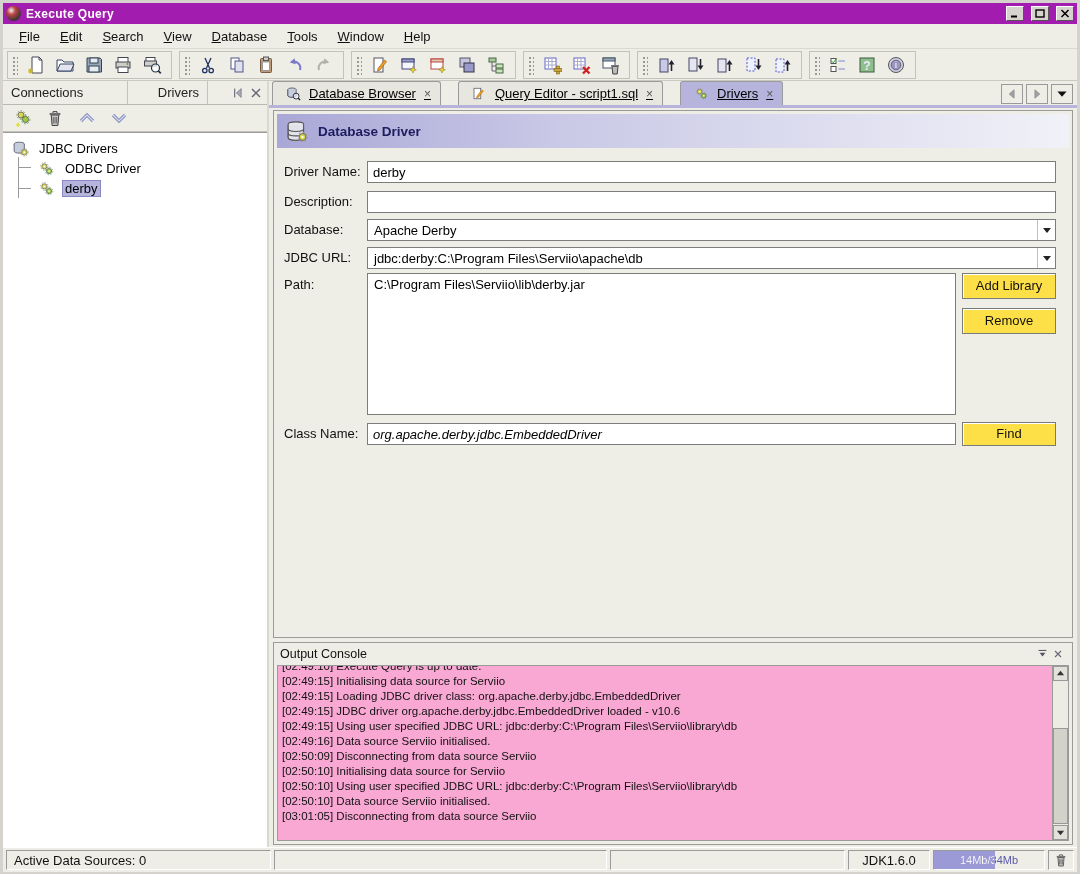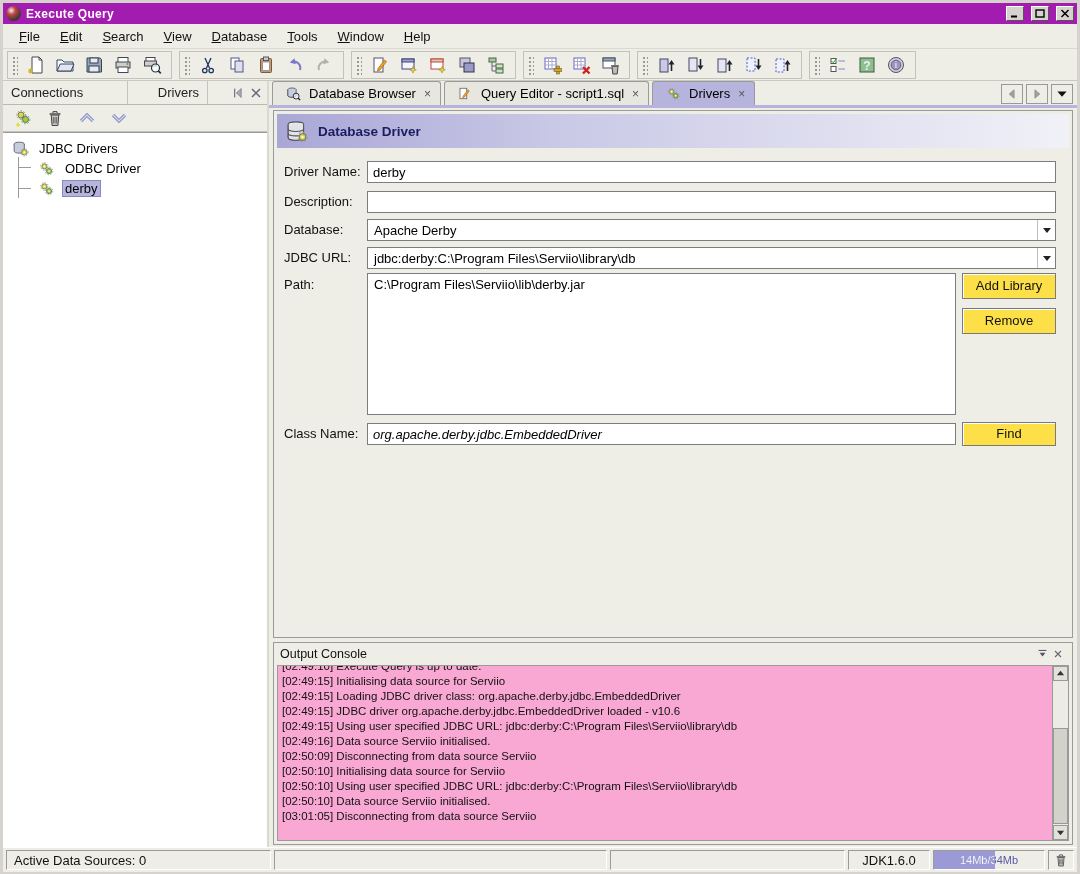--- a/index.html
+++ b/index.html
@@ -45,22 +45,22 @@
   .tree-row.selected .tlabel { background:#b6b4dd; border:1px solid #8a88c0; padding:0 2px; }
   .tree-row.root { padding-left:6px; }
   .tree-row.child { padding-left:32px; }
   .tree-line { position:absolute; border-color:#9a9a9a !important; }
   .tree-row svg { width:17px; height:17px; flex:0 0 auto; }
 
   
   #right { flex:1; display:flex; flex-direction:column; min-width:0; }
   #tabbar { height:27px; display:flex; align-items:flex-end; padding-left:3px; position:relative;
     border-bottom:3px solid #b6b4dd; background:#eeeee6; }
-  .mtab { height:24px; display:flex; align-items:center; gap:5px; padding:0 9px; margin-right:3px;
-    border:1px solid #9a9a9a; border-bottom:none; border-radius:3px 3px 0 0; background:#e7e7df; font-size:13px; white-space:nowrap; }
+  .mtab { height:24px; display:flex; align-items:center; gap:5px; padding:0 9px; margin-right:17px;
+    border:1px solid #9a9a9a; border-bottom:none; border-radius:3px 3px 0 0; background:#e7e7df; font-size:13px; white-space:nowrap;text-decoration:underline; }
   .mtab.active { background:#b6b4dd; }
   .mtab svg { width:15px; height:15px; }
   .mtab .tab-close { color:#555; font-size:12px; margin-left:3px; }
   #tab-nav { position:absolute; right:4px; top:3px; display:flex; gap:3px; }
   .navbtn { width:22px; height:20px; background:#eeeee6; border:1px solid #999; display:flex; align-items:center; justify-content:center; }
   .navbtn svg { width:14px; height:14px; }
 
   #content { flex:1; position:relative; background:#eeeee6; }
 
   
@@ -543,21 +543,21 @@
             <span class="cval">Apache Derby</span>
             <span class="carrow">
                 <svg viewBox="0 0 10 10">
                   <path d="M1 3h8L5 8z" fill="#222"></path>
                 </svg>
               </span>
           </div>
 
           <div class="flabel" style="top:139px">JDBC URL:</div>
           <div class="combo" style="top:136px">
-            <span class="cval">jdbc:derby:C:\Program Files\Serviio\library\db</span>
+            <span class="cval">jdbc:derby:C:\Program Files\Serviio\apache\db</span>
             <span class="carrow">
                 <svg viewBox="0 0 10 10">
                   <path d="M1 3h8L5 8z" fill="#222"></path>
                 </svg>
               </span>
           </div>
 
           <div class="flabel" style="top:166px">Path:</div>
           <div id="path-area">C:\Program Files\Serviio\lib\derby.jar</div>
           <div class="fbtn" style="top:162px">Add Library</div>

